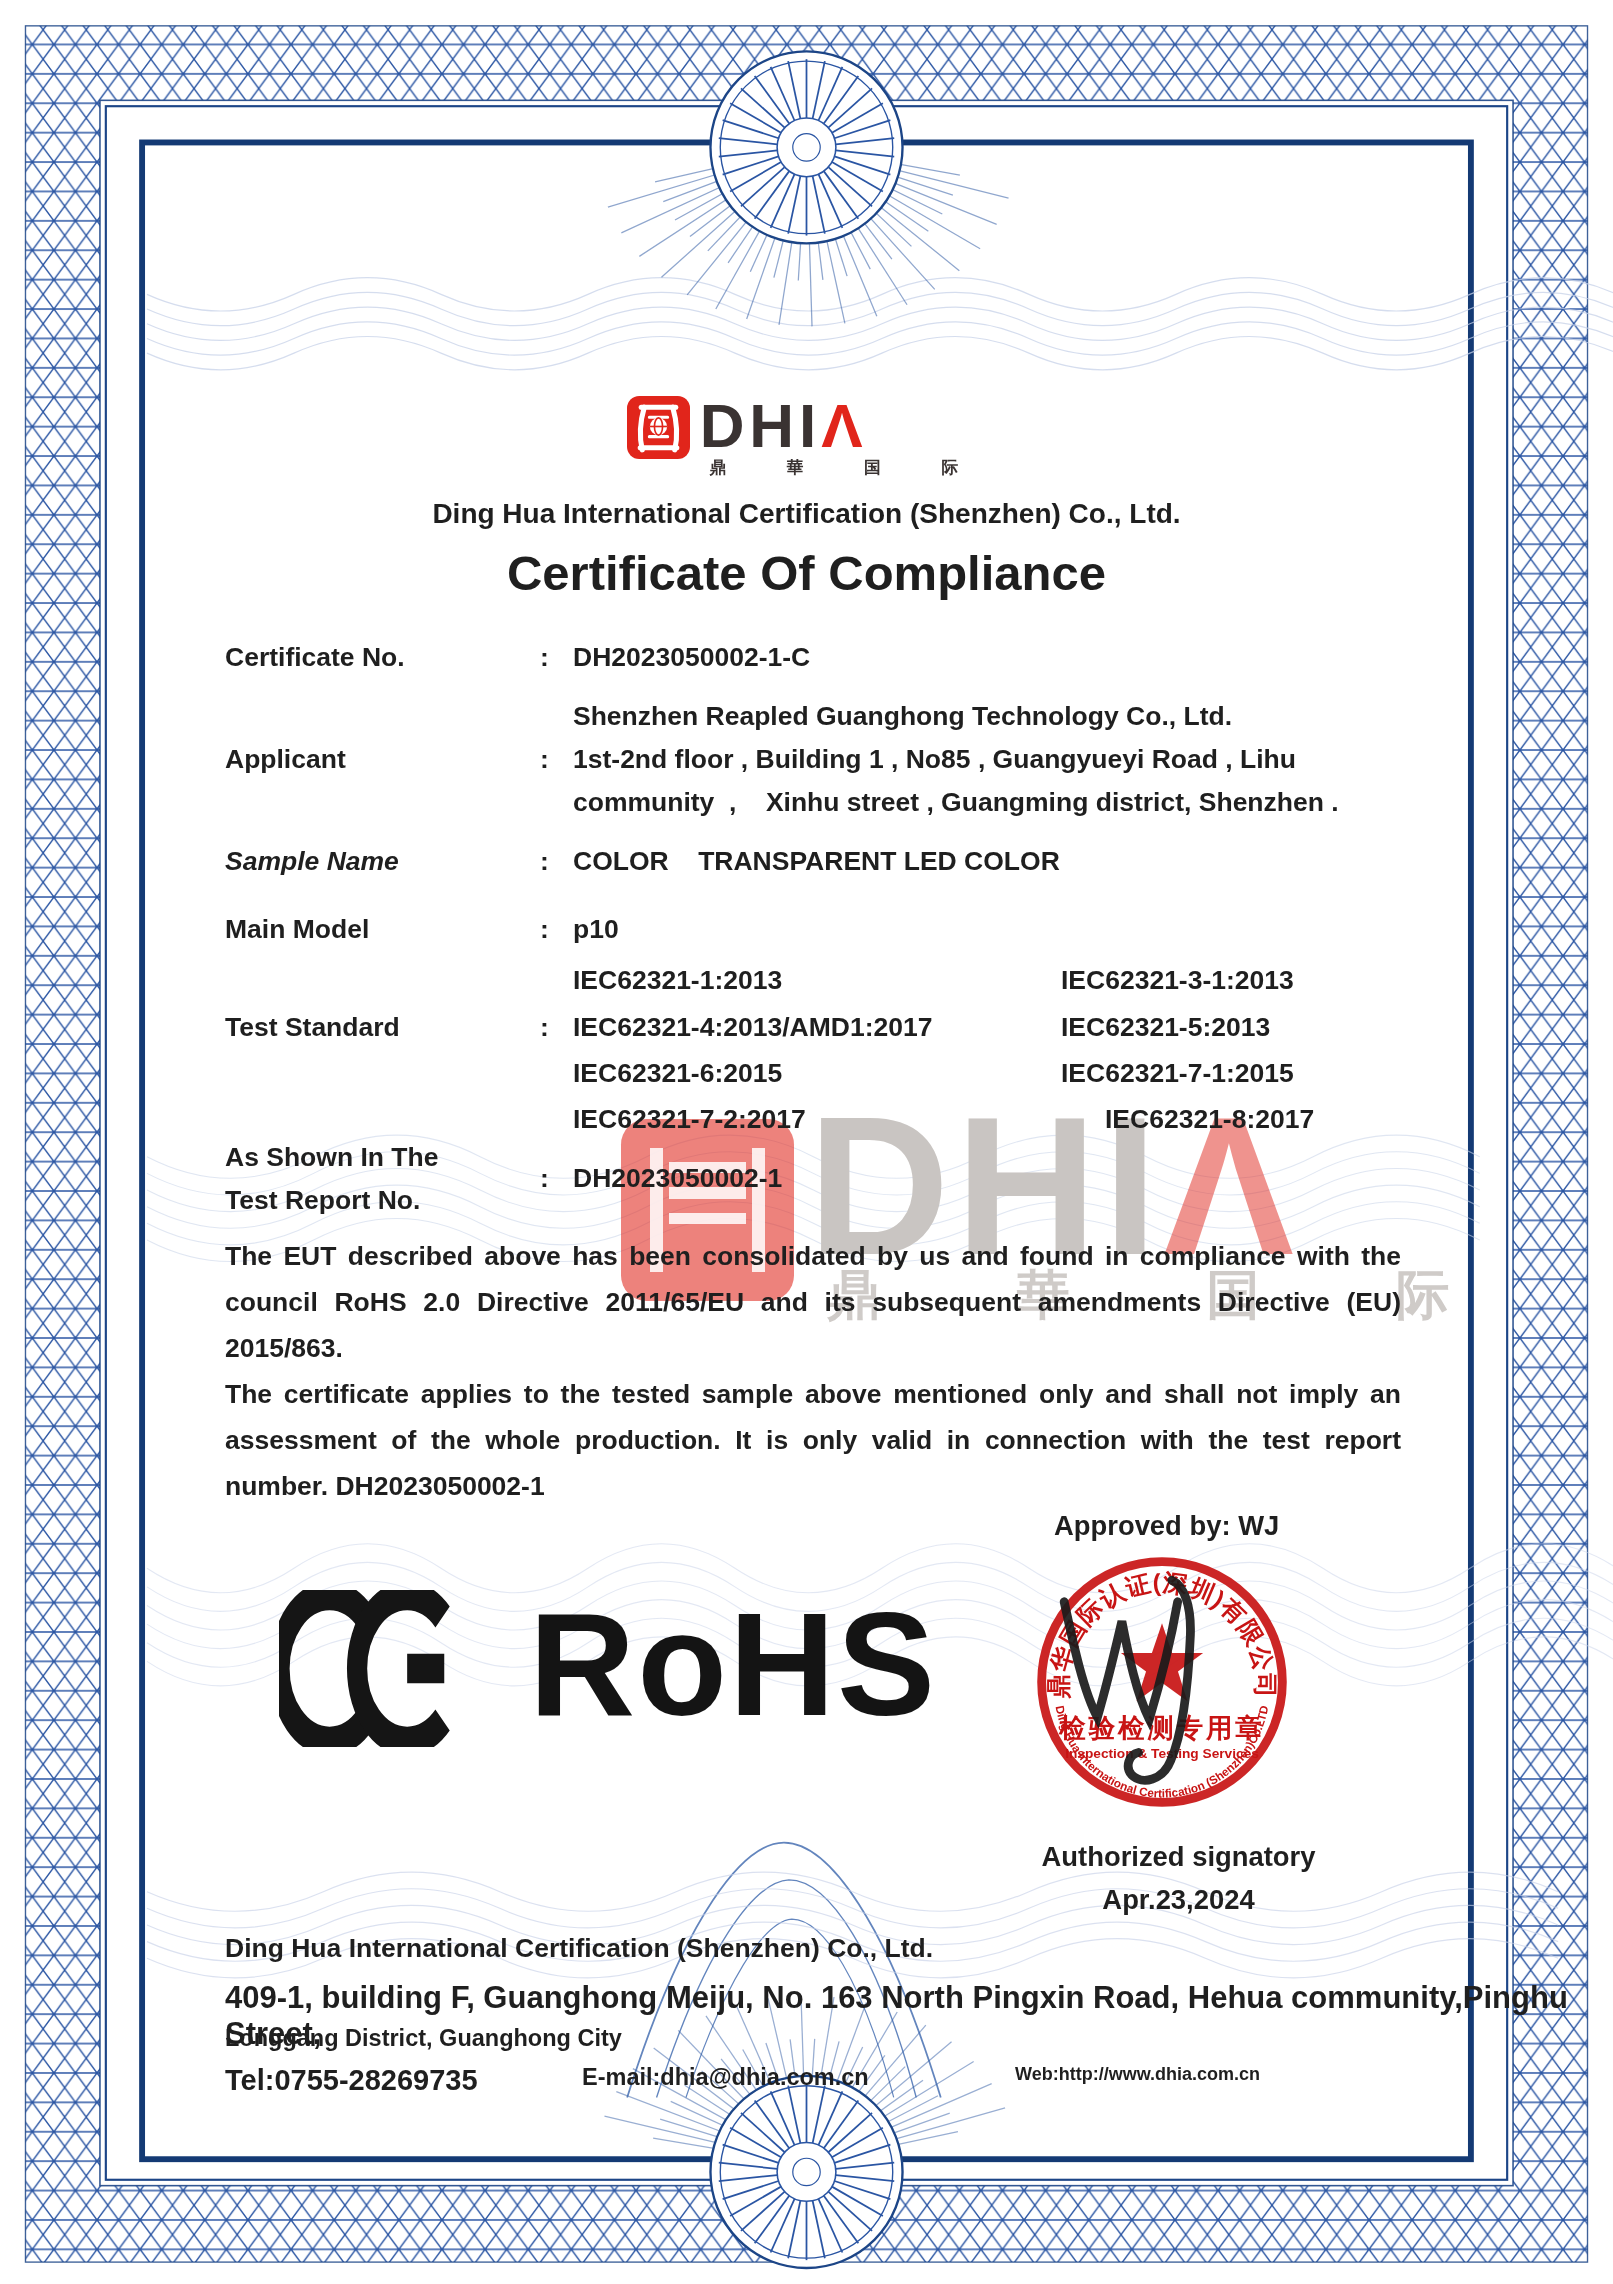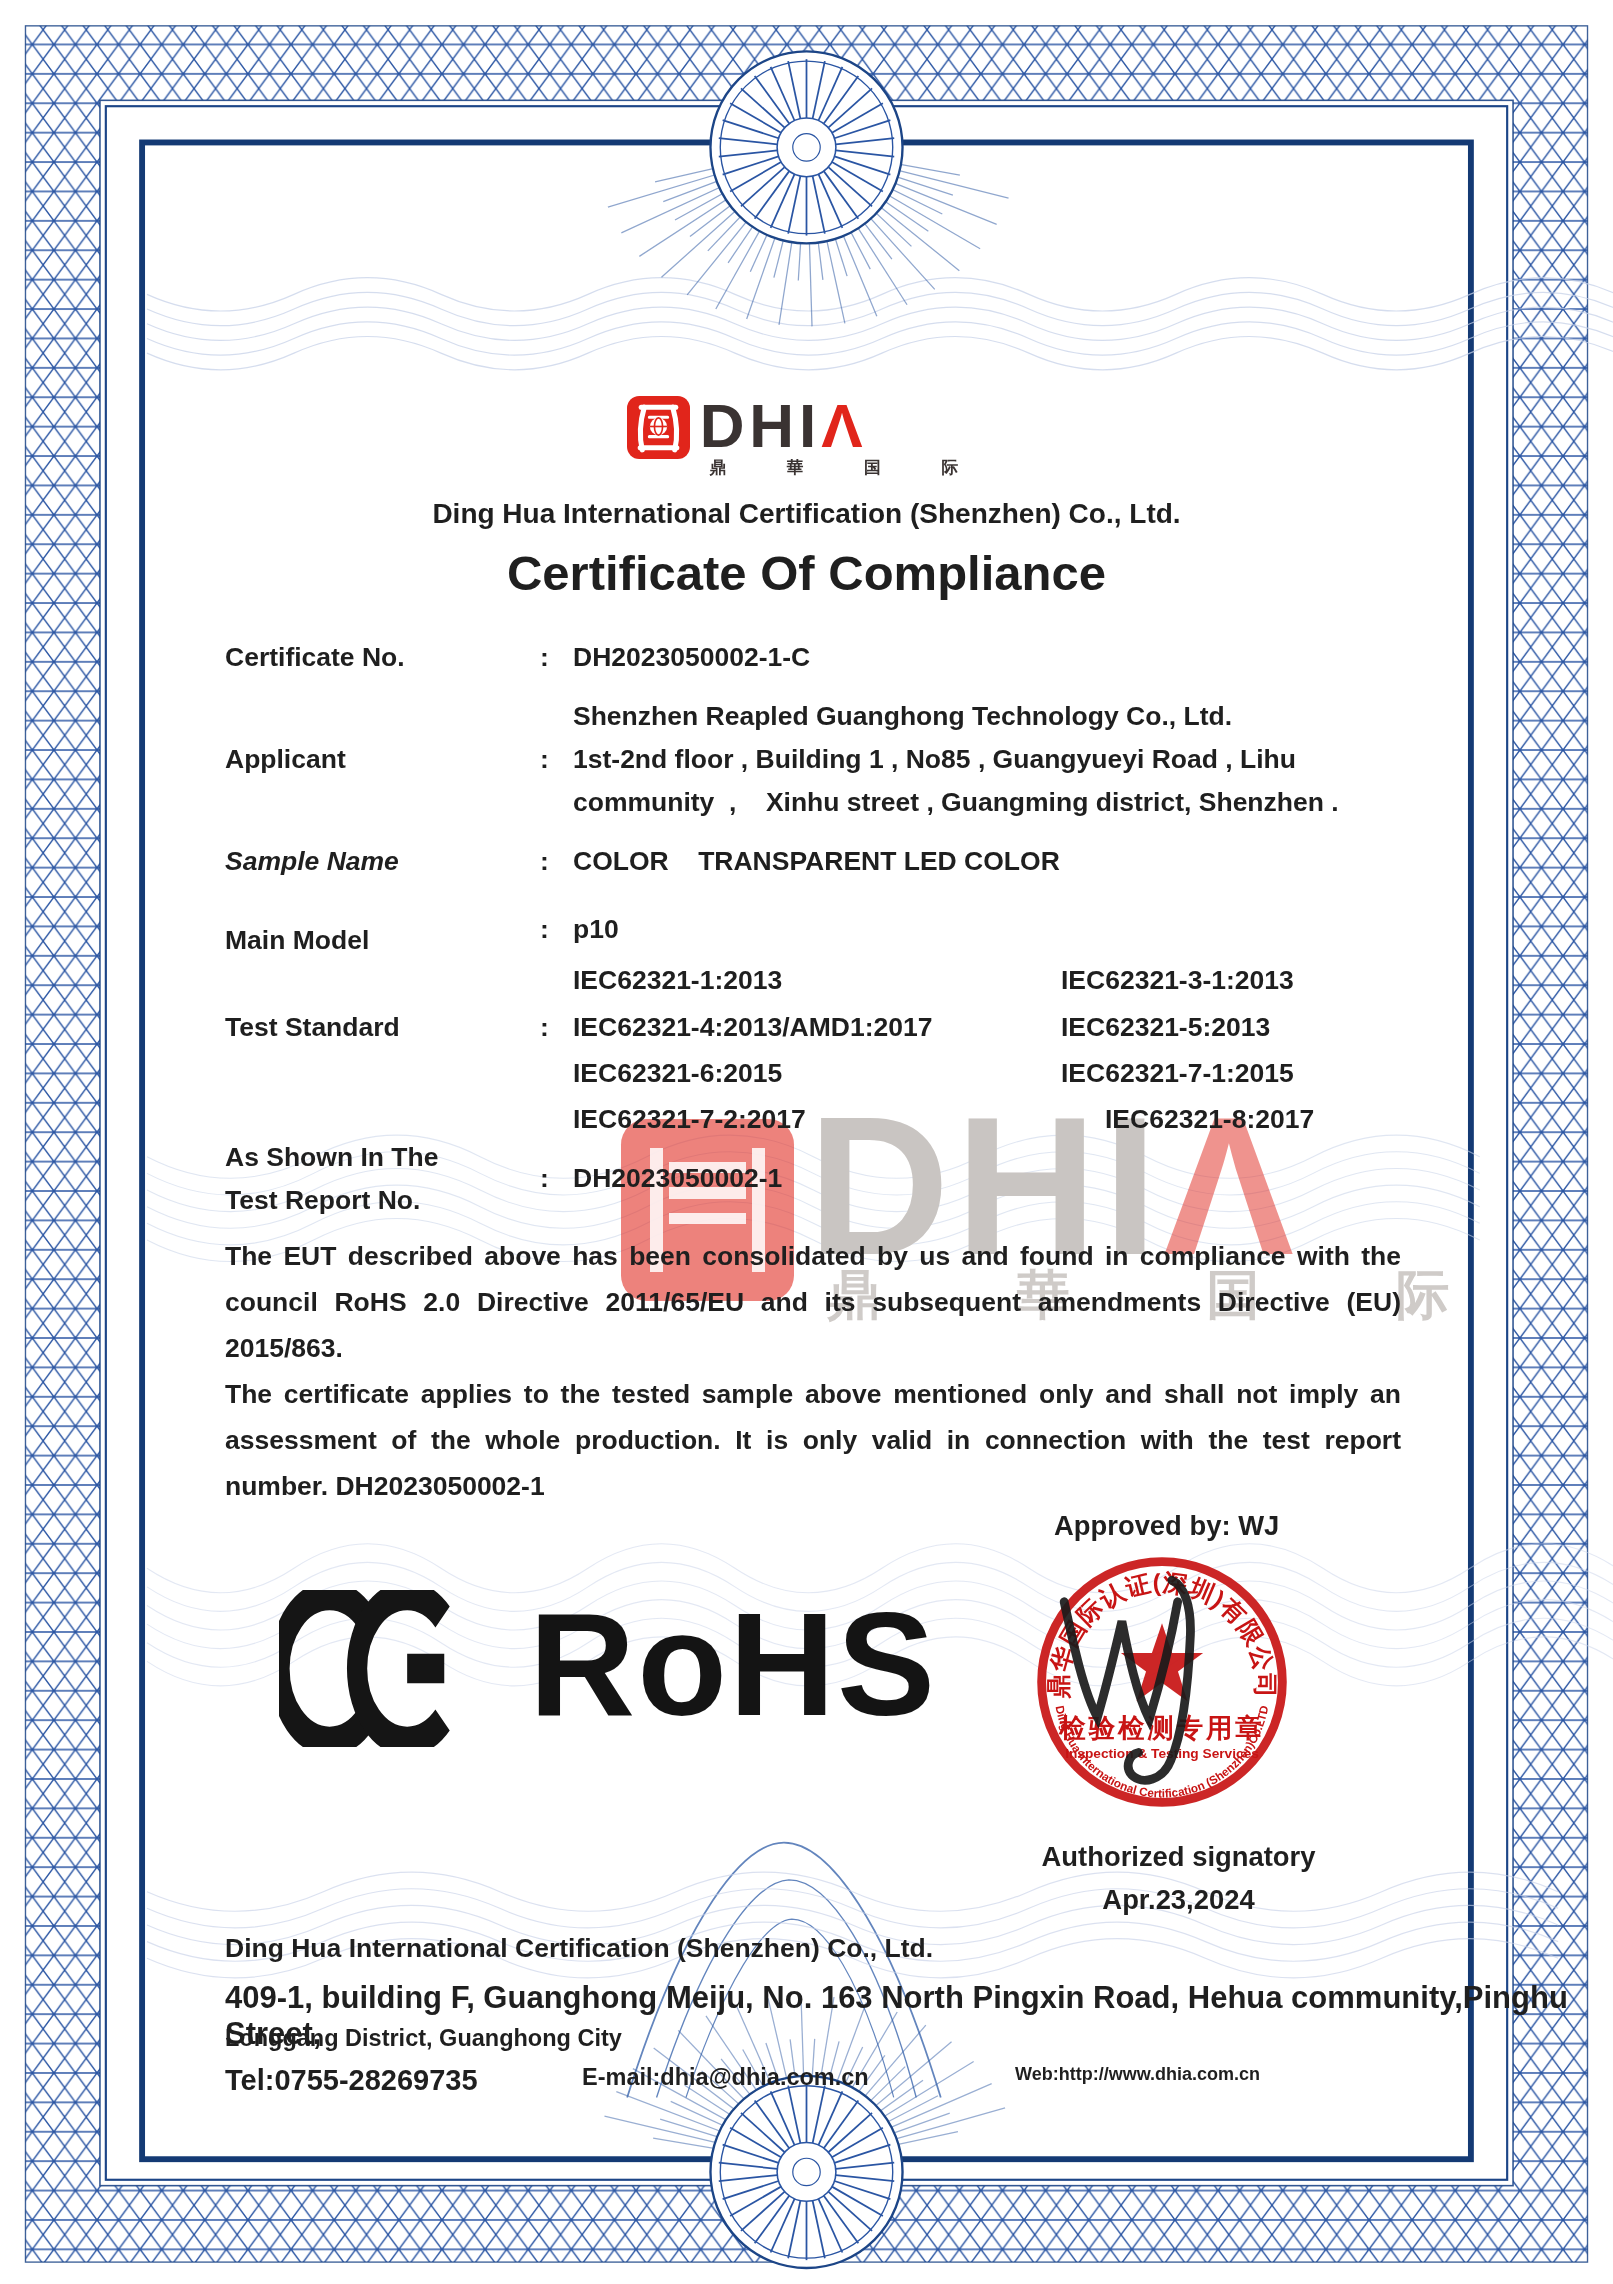--- a/index.html
+++ b/index.html
@@ -270,21 +270,21 @@
   <div class="abs val" style="top:701px;">Shenzhen Reapled Guanghong Technology Co., Ltd.</div>
   <div class="abs lbl" style="top:744px;">Applicant</div>
   <div class="abs col" style="top:744px;">:</div>
   <div class="abs val" style="top:744px;">1st-2nd floor , Building 1 , No85 , Guangyueyi Road , Lihu</div>
   <div class="abs val" style="top:787px;">community  ,    Xinhu street , Guangming district, Shenzhen .</div>
 
   <div class="abs lbl" style="top:846px;font-style:italic;">Sample Name</div>
   <div class="abs col" style="top:846px;">:</div>
   <div class="abs val" style="top:846px;">COLOR    TRANSPARENT LED COLOR</div>
 
-  <div class="abs lbl" style="top:914px;margin-top:11px;">Main Model</div>
+  <div class="abs lbl" style="top:914px;">Main Model</div>
   <div class="abs col" style="top:914px;">:</div>
   <div class="abs val" style="top:914px;">p10</div>
 
   <div class="abs lbl" style="top:1012px;">Test Standard</div>
   <div class="abs col" style="top:1012px;">:</div>
   <div class="abs val" style="top:965px;">IEC62321-1:2013</div>
   <div class="abs val" style="top:1012px;">IEC62321-4:2013/AMD1:2017</div>
   <div class="abs val" style="top:1058px;">IEC62321-6:2015</div>
   <div class="abs val" style="top:1104px;">IEC62321-7-2:2017</div>
   <div class="abs val2" style="top:965px;">IEC62321-3-1:2013</div>

